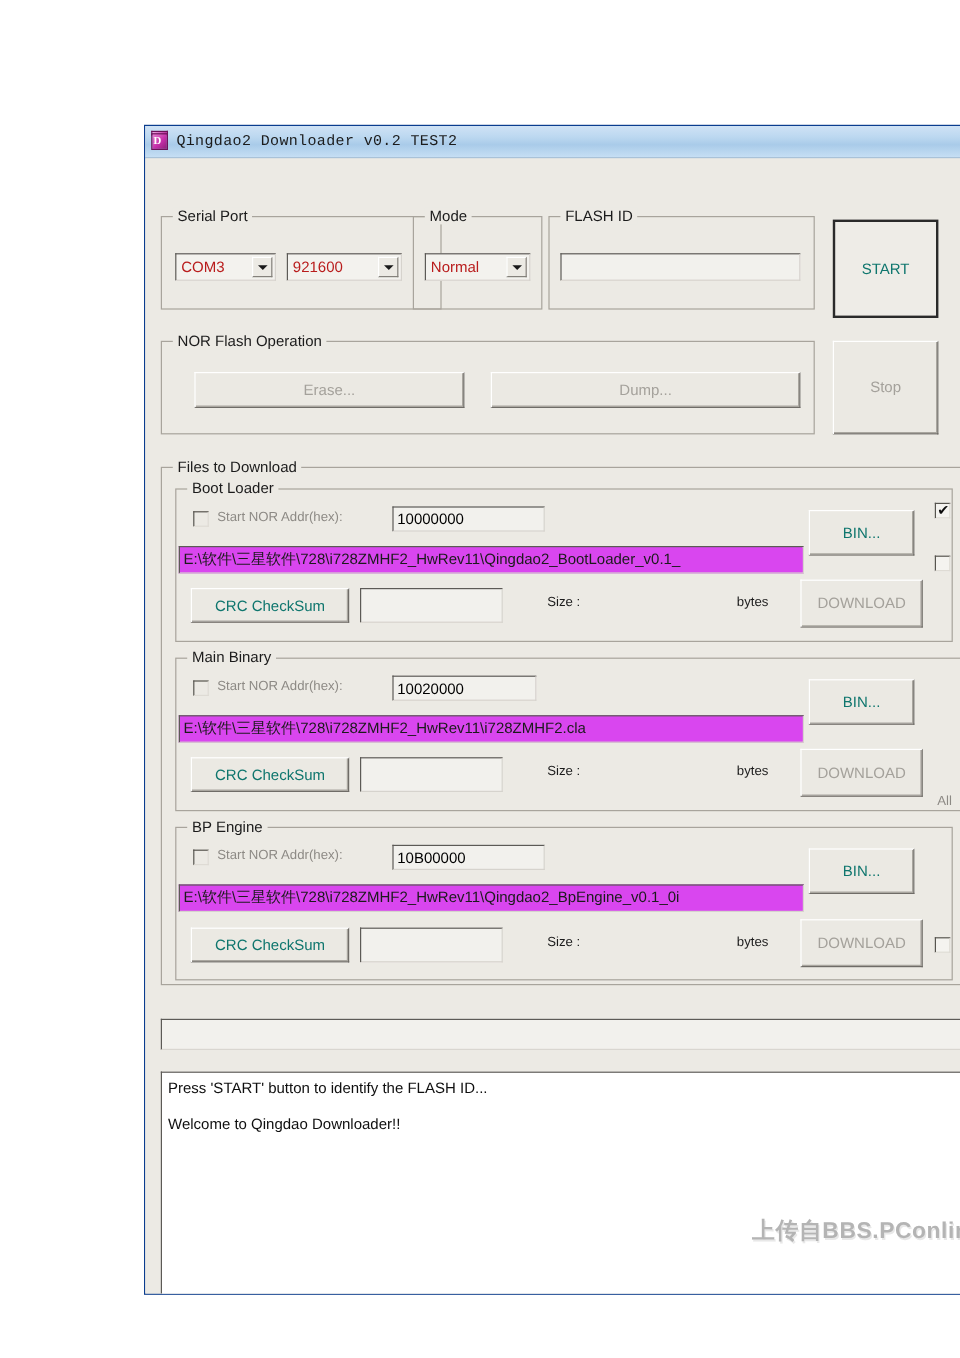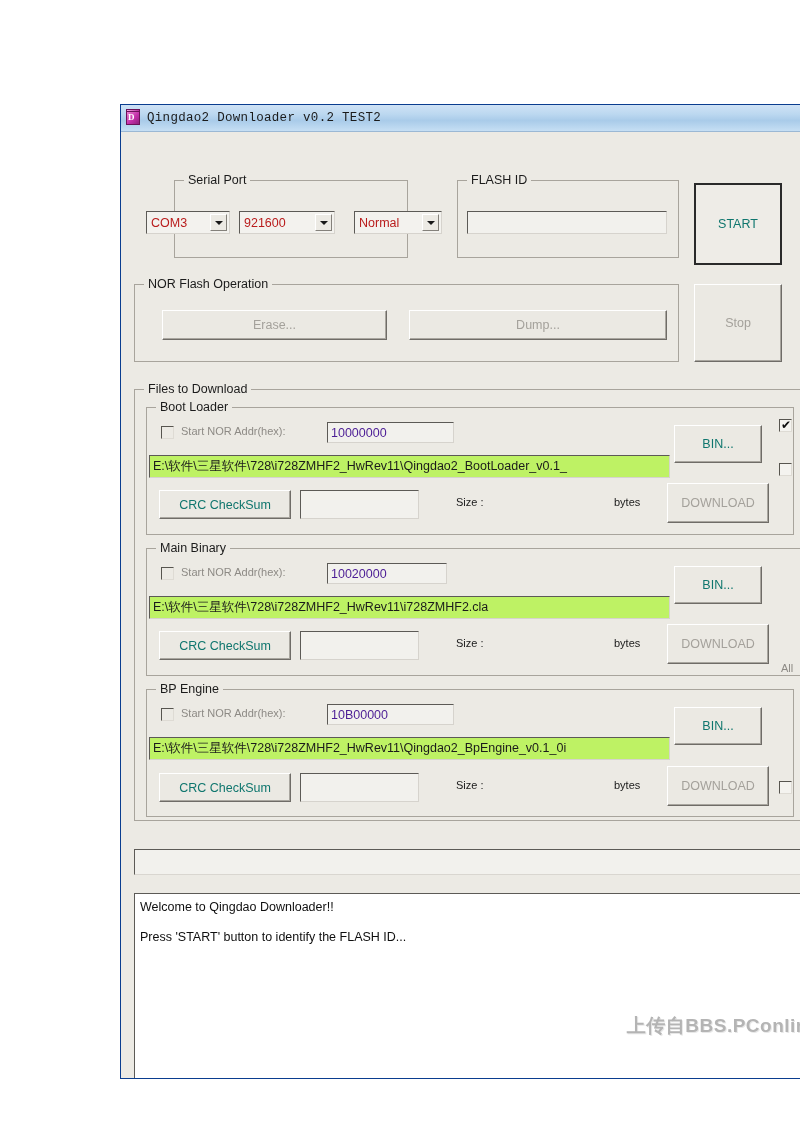--- a/index.html
+++ b/index.html
@@ -92,22 +92,22 @@
     border-top-color:#5c5a56; border-left-color:#5c5a56;
     border-right-color:#d6d3cd; border-bottom-color:#d6d3cd;
     box-sizing:border-box;
     font-size:12.5px;
     color:#1b1b1b;
     display:flex; align-items:center;
     padding-left:3px;
     overflow:hidden;
     white-space:nowrap;
   }
-  .field.white { background:#bef264; }
-  .field.disabled { color:#4c1d95;text-align:right; }
+  .field.white { background:#d946ef; }
+  .field.disabled { color:#000000;text-align:right; }
 
   
   .combo {
     position:absolute;
     background:#f3f2ee;
     border:1px solid #8e8b85;
     border-top-color:#5c5a56; border-left-color:#5c5a56;
     border-right-color:#d6d3cd; border-bottom-color:#d6d3cd;
     box-sizing:border-box;
     display:flex; align-items:center;
@@ -219,36 +219,39 @@
         <span class="cube-top"></span>
         <span class="cube"></span>
         <span class="cube-letter">D</span>
       </span>
       <span class="title-text">Qingdao2 Downloader v0.2 TEST2</span>
 
     </div>
 
     <div class="client">
 
-      <div class="group" style="left:13px; top:48px; width:234px; height:78px;margin-left:40px;">
+      <div class="group" style="left:13px; top:48px; width:234px; height:78px;">
         <span class="glabel">Serial Port</span>
       </div>
       <div class="combo" style="left:25px; top:79px; width:84px; height:23px;">
         <span>COM3</span>
         <span class="arrowbox">
             <span class="caret-down"></span>
           </span>
       </div>
       <div class="combo" style="left:118px; top:79px; width:96px; height:23px;">
         <span>921600</span>
         <span class="arrowbox">
             <span class="caret-down"></span>
           </span>
       </div>
 
+      <div class="group" style="left:223px; top:48px; width:108px; height:78px;">
+        <span class="glabel">Mode</span>
+      </div>
       <div class="combo" style="left:233px; top:79px; width:88px; height:23px;">
         <span>Normal</span>
         <span class="arrowbox">
             <span class="caret-down"></span>
           </span>
       </div>
 
       <div class="group" style="left:336px; top:48px; width:222px; height:78px;">
         <span class="glabel">FLASH ID</span>
       </div>
@@ -362,21 +365,21 @@
       <div class="btn disabled" style="left:546px; top:634px; width:102px; height:40px;">
         <span>DOWNLOAD</span>
       </div>
       <div class="cbox" style="left:658px; top:649px;"></div>
 
       <div class="statusline" style="left:13px; top:717px; width:672px; height:26px;">
         <span class="lbl" style="left:5px; top:5px;"></span>
       </div>
 
       <div class="logbox" style="left:13px; top:761px; width:672px; height:201px;">
+        <p>Press 'START' button to identify the FLASH ID...</p>
         <p>Welcome to Qingdao Downloader!!</p>
-        <p>Press 'START' button to identify the FLASH ID...</p>
       </div>
 
       <div class="watermark">上传自BBS.PConline</div>
 
     </div>
   </div>
 </div>
 
 </body></html>

